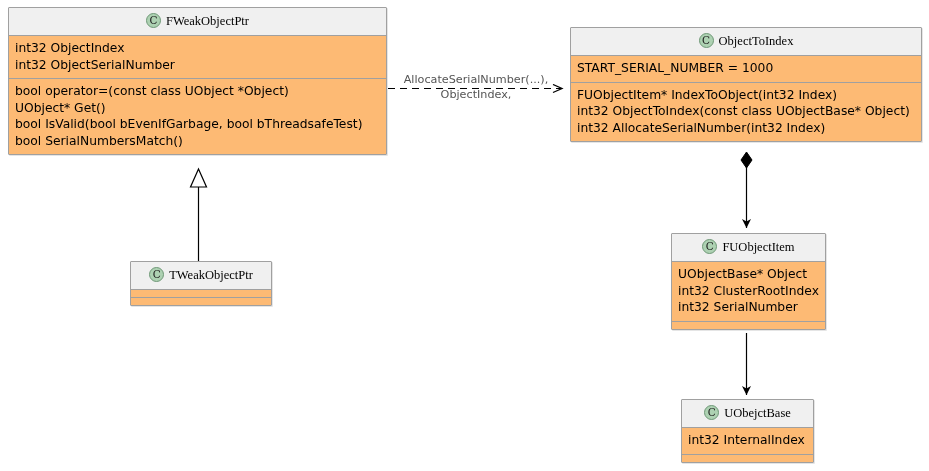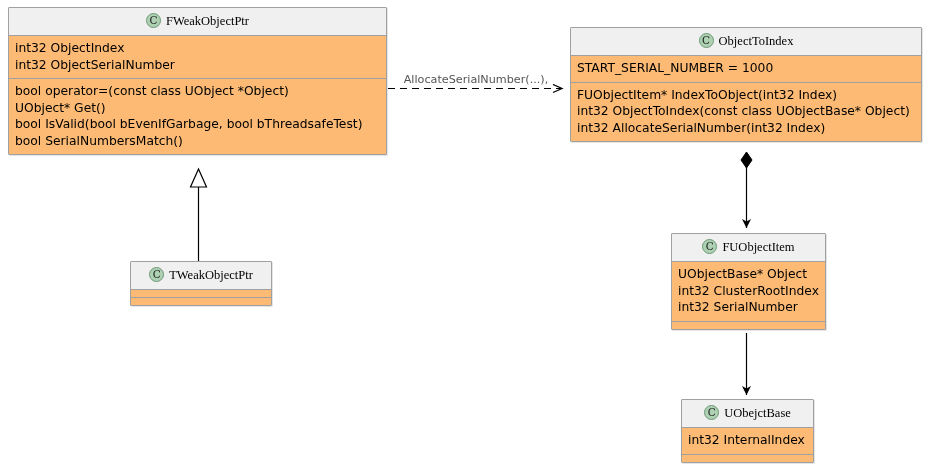--- a/index.html
+++ b/index.html
@@ -102,20 +102,21 @@
       <line x1="746.5" y1="166" x2="746.5" y2="228" stroke="#000" stroke-width="1.2" marker-end="url(#solidArrow)"></line>
     </g>
 
     <g>
       <line x1="746.5" y1="333" x2="746.5" y2="395" stroke="#000" stroke-width="1.2" marker-end="url(#solidArrow)"></line>
     </g>
   </svg>
 
   <div class="edge-label" style="left:388px;top:33px;width:176px;margin-top:40px;">
     <div>AllocateSerialNumber(...),</div>
+    <div>ObjectIndex,</div>
   </div>
 
   <div class="uml-class" style="left:8px;top:7px;width:379px;">
     <div class="uml-header">
       <span class="class-icon"><span>C</span></span><span class="class-title">FWeakObjectPtr</span>
     </div>
     <div class="uml-compartment">
       <div class="uml-line">int32 ObjectIndex</div>
       <div class="uml-line">int32 ObjectSerialNumber</div>
     </div>

